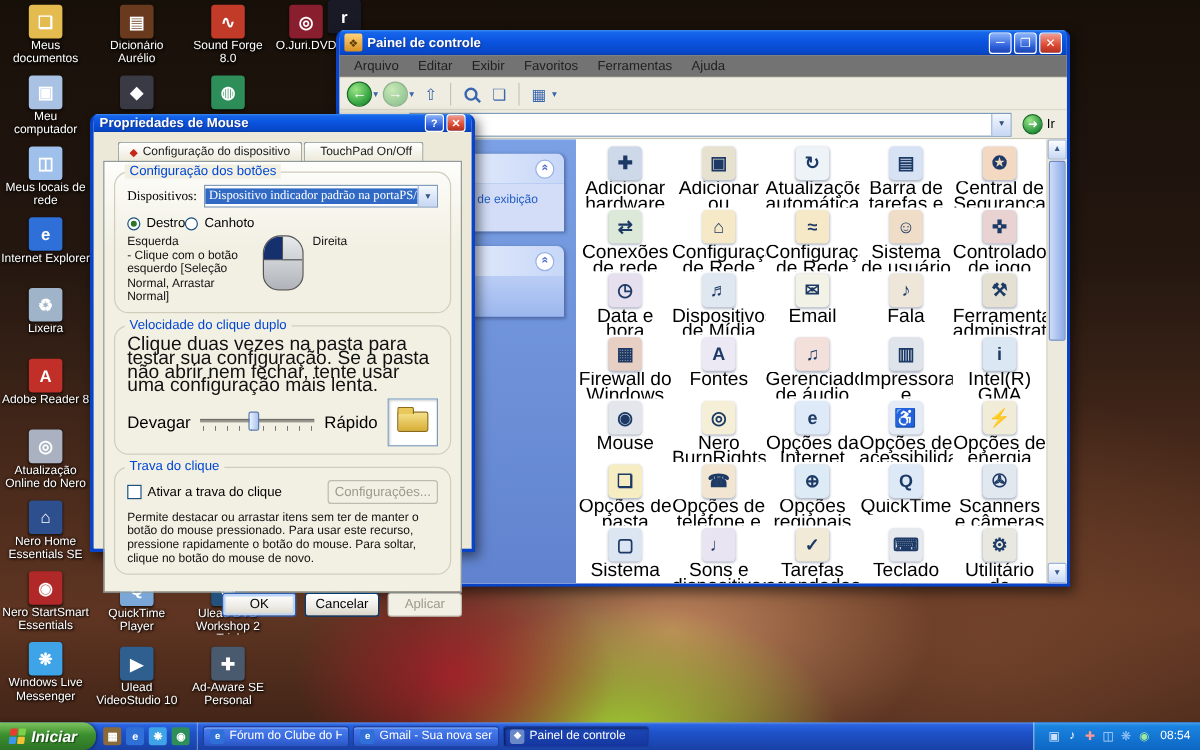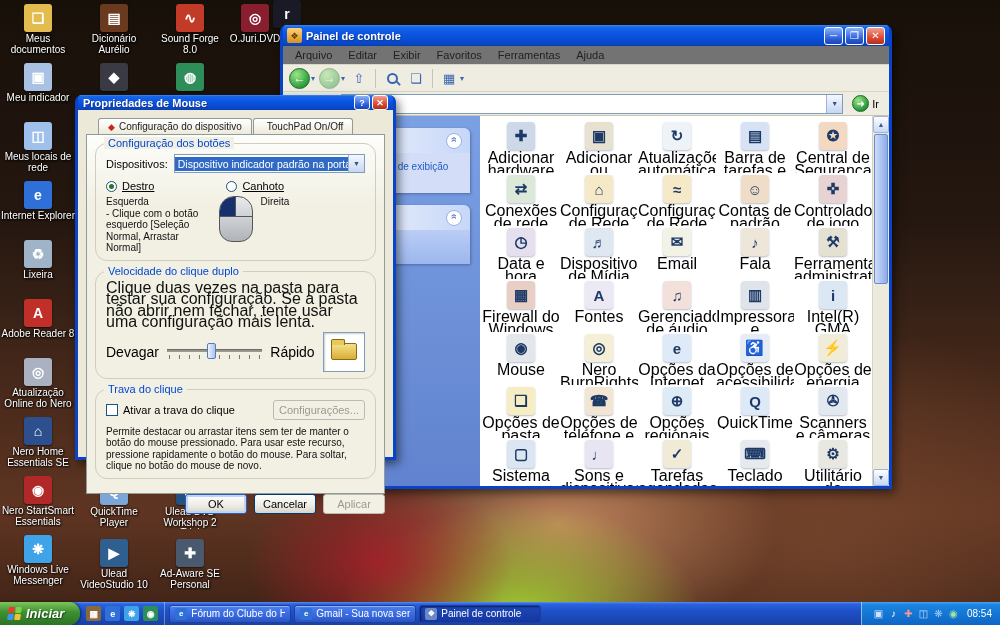--- a/index.html
+++ b/index.html
@@ -103,24 +103,24 @@
   .tabs2 { display: flex; margin: 1px 8px 0 8px; position: relative; z-index: 3; }
   .tab { display: flex; align-items: center; gap: 4px; padding: 2px 9px 3px; border: 1px solid #919b9c; border-bottom: none;
          border-radius: 3px 3px 0 0; background: linear-gradient(180deg,#ffffff,#ece9d8); font-size: 11px; color: #1a1a1a; height: 18px; margin-top: 3px; }
   .tab.tab-sm { height: 17px; font-size: 10px; }
   .tab .tabico { font-style: normal; font-size: 9px; }
   .tab.active { margin-top: 0; height: 21px; border-top: 2px solid #e68b2c; background: #f6f4ea; position: relative; z-index: 4; }
   .page { flex: 1; margin: -1px 8px 0 8px; border: 1px solid #919b9c; background: linear-gradient(180deg,#fdfdfb,#f2f0e3 20%,#f2f0e3);
           padding: 8px 8px 4px; position: relative; z-index: 2; }
   .group { border: 1px solid #d0cdbc; border-radius: 12px; padding: 8px 10px 6px; position: relative; margin-bottom: 10px; }
   .group-label { position: absolute; top: -7px; left: 8px; background: #f2f0e3; padding: 0 4px; color: #0046d5; font-size: 11px; }
-  .dev-row { display: flex; align-items: center; gap: 6px; margin: 2px 0 7px; }
+  .dev-row { display: flex; align-items: center; gap: 6px; margin: 2px 0 7px; font-family: Liberation Serif, serif; }
   .combo { flex: 1; height: 19px; border: 1px solid #7f9db9; background: #fff; display: flex; align-items: center; overflow: hidden; }
   .combo-val { flex: 1; background: #316ac5; color: #fff; padding: 1px 3px; font-size: 10.5px; white-space: nowrap; overflow: hidden; }
-  .radio-row { display: flex; gap: 72px; margin-bottom: 4px; text-decoration: underline; }
+  .radio-row { display: flex; margin-bottom: 4px; }
   .radio-wrap, .check-wrap { display: flex; align-items: center; gap: 5px; }
   .radio { width: 11px; height: 11px; border-radius: 50%; border: 1px solid #1c5180; background: #fff; position: relative; }
   .radio.checked::after { content: ''; position: absolute; inset: 2px; border-radius: 50%; background: #2c7426; }
   .btn-cols { display: flex; gap: 8px; align-items: flex-start; }
   .bcol { font-size: 10px; line-height: 11.5px; color: #111; flex: 1; }
   .bcol b { display: block; font-weight: normal; }
   .mousepic { width: 34px; height: 46px; border: 1px solid #555; border-radius: 15px 15px 13px 13px; overflow: hidden;
               background: linear-gradient(#e8eaec,#b0b4ba); display: flex; flex: none; }
   .mb { flex: 1; height: 20px; border-bottom: 1px solid #555; }
   .mb.l { background: #16306e; border-right: 1px solid #555; border-radius: 13px 0 0 0; }
@@ -186,21 +186,21 @@
         <span class="dtile" style="background: rgb(227, 187, 79);">
           <i>❏</i>
         </span>
         <span class="dlabel">Meus documentos</span>
       </div>
 
       <div class="dicon">
         <span class="dtile" style="background: rgb(169, 194, 227);">
           <i>▣</i>
         </span>
-        <span class="dlabel">Meu indicador</span>
+        <span class="dlabel">Meu computador</span>
       </div>
 
       <div class="dicon">
         <span class="dtile" style="background: rgb(159, 192, 234);">
           <i>◫</i>
         </span>
         <span class="dlabel">Meus locais de rede</span>
       </div>
 
       <div class="dicon">
@@ -457,21 +457,21 @@
               <span class="cptile" style="background: rgb(245, 233, 200);">
                 <i>≈</i>
               </span>
               <div class="cplabel">Configuração de Rede sem Fio</div>
             </div>
 
             <div class="cpitem">
               <span class="cptile" style="background: rgb(240, 221, 200);">
                 <i>☺</i>
               </span>
-              <div class="cplabel">Contas de padrão</div>
+              <div class="cplabel">Sistema de usuário</div>
             </div>
 
             <div class="cpitem">
               <span class="cptile" style="background: rgb(232, 210, 210);">
                 <i>✜</i>
               </span>
               <div class="cplabel">Controladores de jogo</div>
             </div>
 
             <div class="cpitem">

